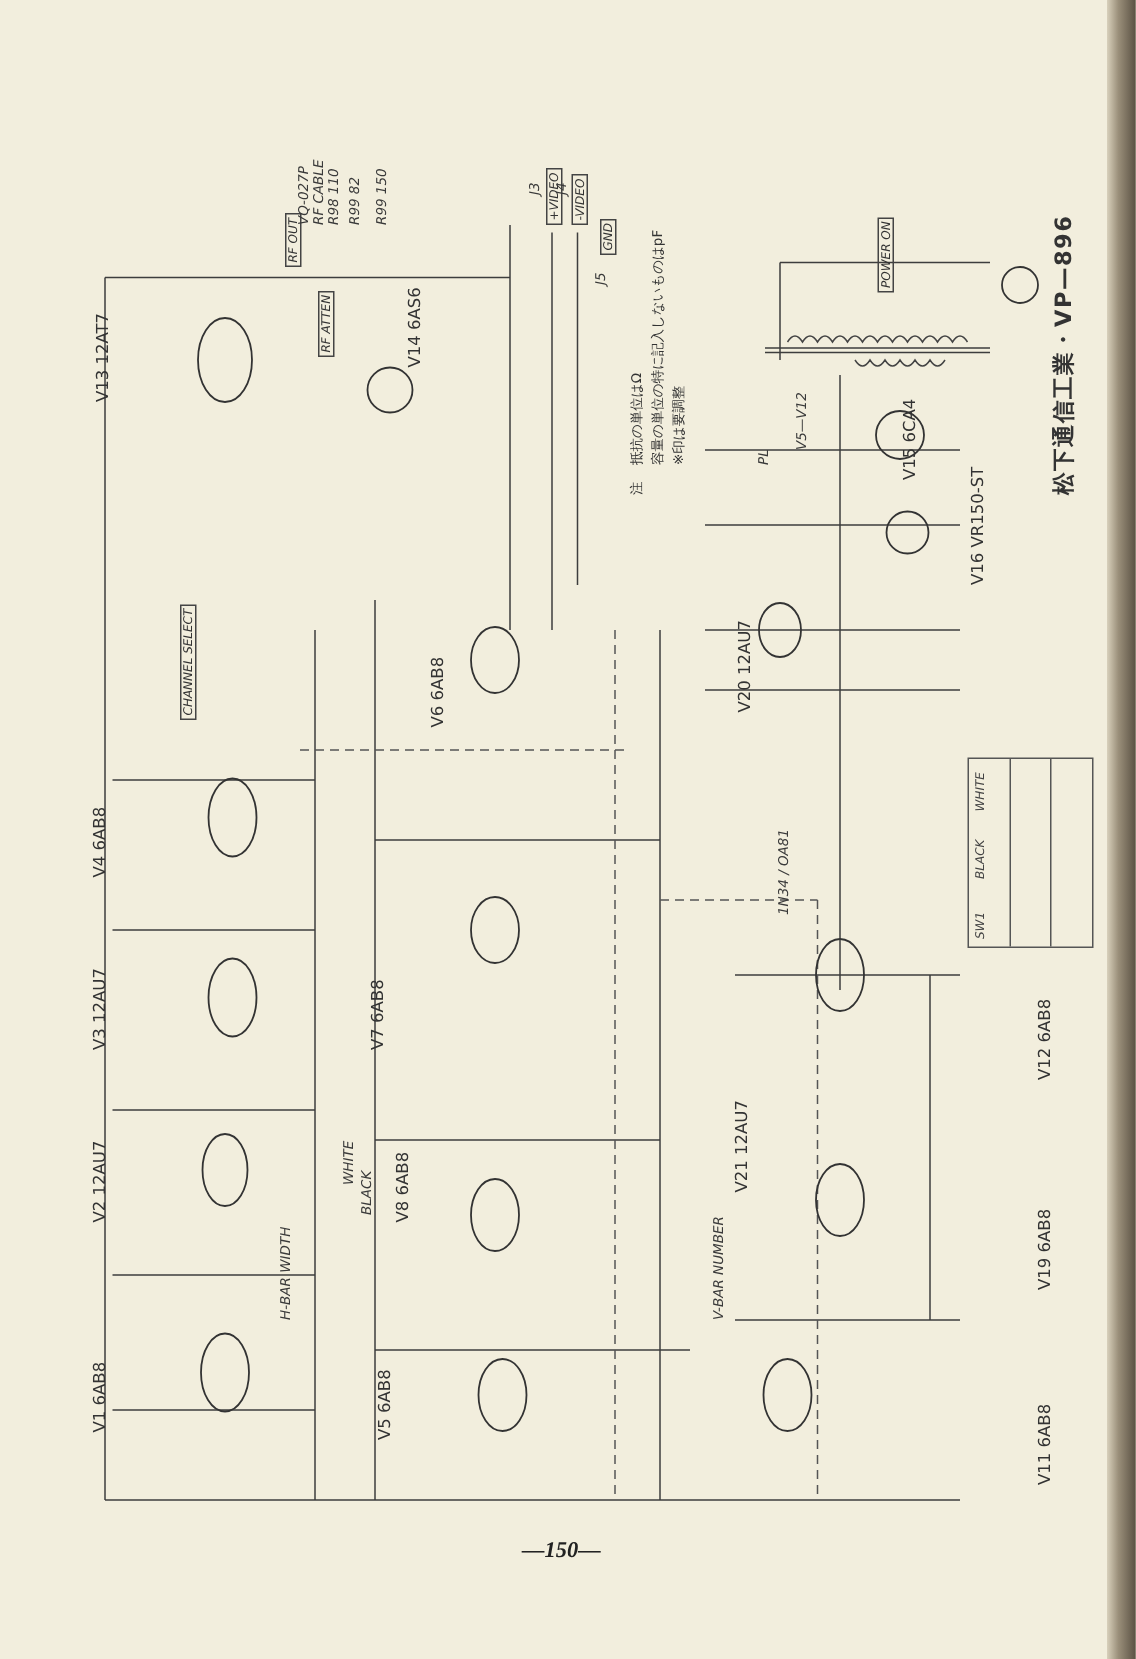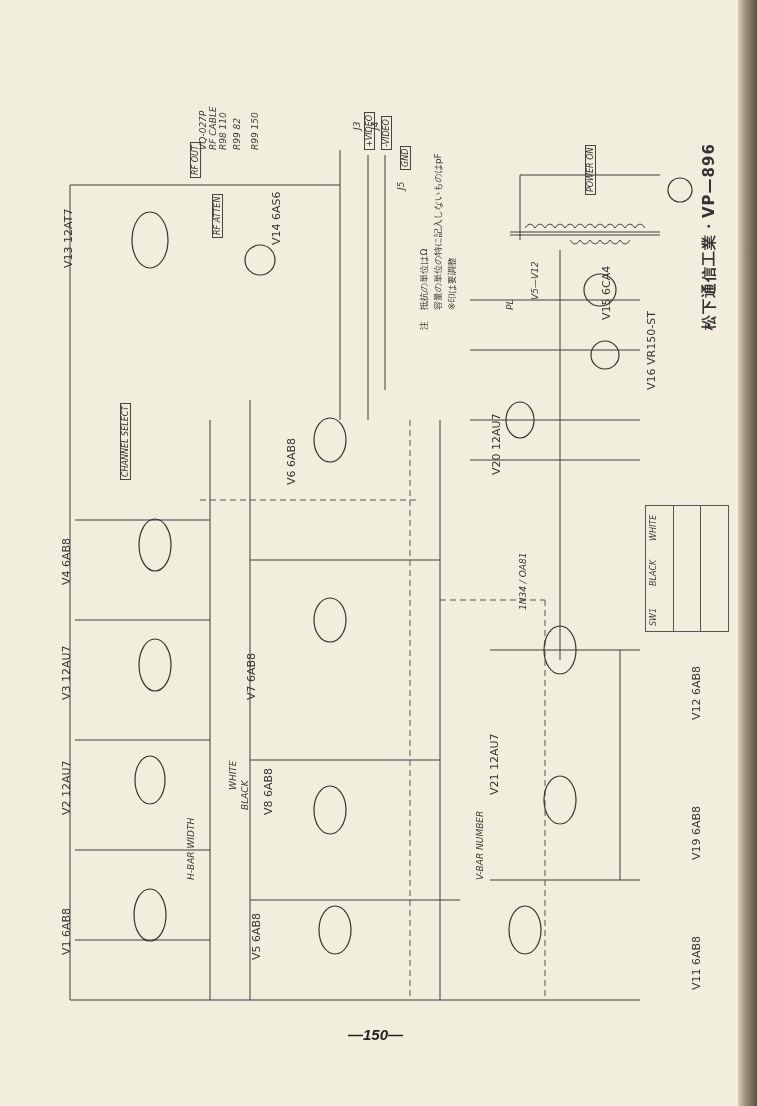--- a/index.html
+++ b/index.html
@@ -5,21 +5,21 @@
   html,body{margin:0;padding:0;}
   body{width:757px;height:1106px;background:#8a7f6c;position:relative;overflow:hidden;font-family:"DejaVu Sans",sans-serif;}
   .page{position:absolute;left:0;top:0;width:738px;height:1106px;background:#f2eedd;}
   .spine{position:absolute;left:738px;top:0;width:19px;height:1106px;background:linear-gradient(90deg,#d8d0bb,#9a8f7a 40%,#5b5244);}
   svg.schem{position:absolute;left:0;top:0;}
   .lbl{position:absolute;font-size:9px;color:#3a3a3a;white-space:nowrap;font-style:italic;font-family:"DejaVu Sans",sans-serif;}
   .rot{transform-origin:left top;transform:rotate(-90deg);}
   .tube{position:absolute;font-size:11px;color:#333;white-space:nowrap;transform-origin:left top;transform:rotate(-90deg);font-family:"DejaVu Sans",sans-serif;}
   .boxlbl{position:absolute;font-size:8px;color:#333;border:1px solid #444;padding:0 2px;white-space:nowrap;transform-origin:left top;transform:rotate(-90deg);font-style:italic;}
   .title{position:absolute;left:700px;top:330px;font-size:15px;font-weight:bold;color:#333;white-space:nowrap;transform-origin:left top;transform:rotate(-90deg);letter-spacing:1px;}
-  .pgnum{position:absolute;left:348px;top:1026px;font-size:15px;font-weight:bold;font-style:italic;color:#222;font-family:Liberation Sans, sans-serif;}
+  .pgnum{position:absolute;left:348px;top:1026px;font-size:15px;font-weight:bold;font-style:italic;color:#222;font-family:Liberation Serif, serif;}
   .note{position:absolute;font-size:9px;color:#333;white-space:nowrap;transform-origin:left top;transform:rotate(-90deg);}
   .legend{position:absolute;left:645px;top:505px;width:82px;height:125px;border:1px solid #555;}
   .legend .col{position:absolute;top:0;height:100%;border-right:1px solid #555;}
   .legend .hdr{position:absolute;font-size:8px;font-style:italic;color:#444;transform-origin:left top;transform:rotate(-90deg);white-space:nowrap;}
 </style>
 </head>
 <body>
 
 <div class="page">
 

